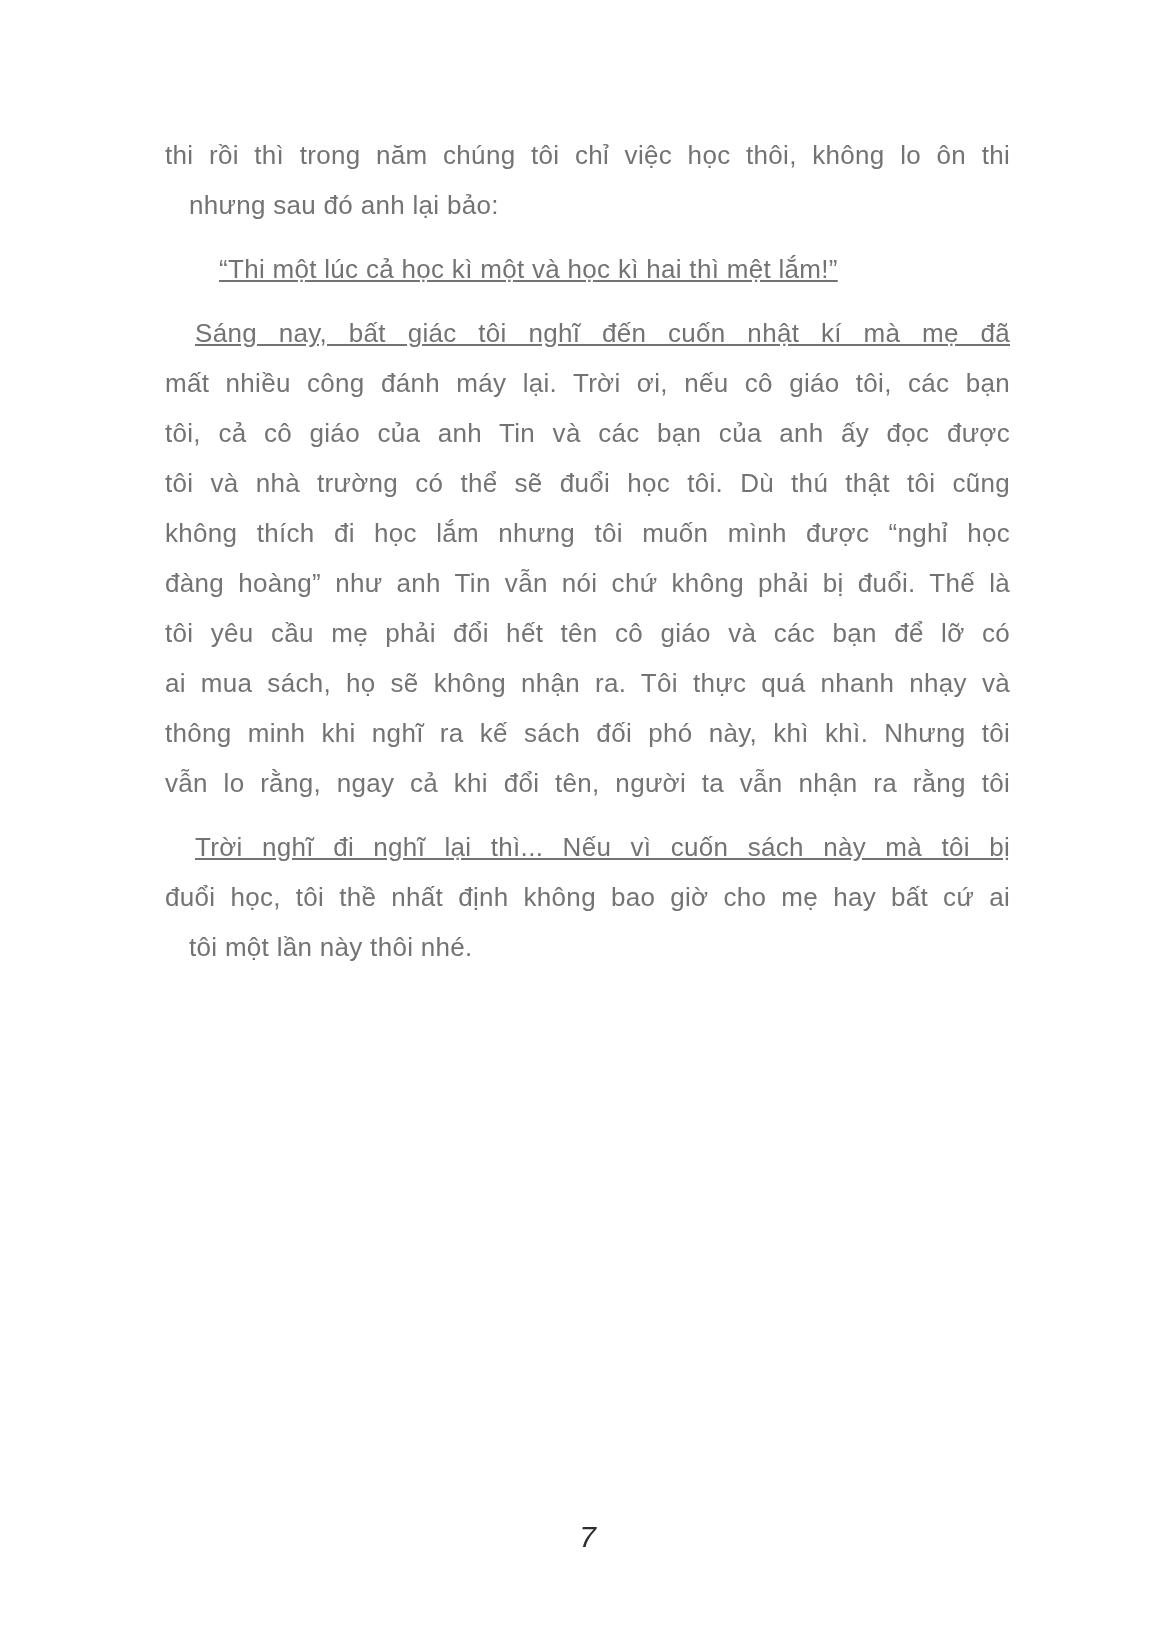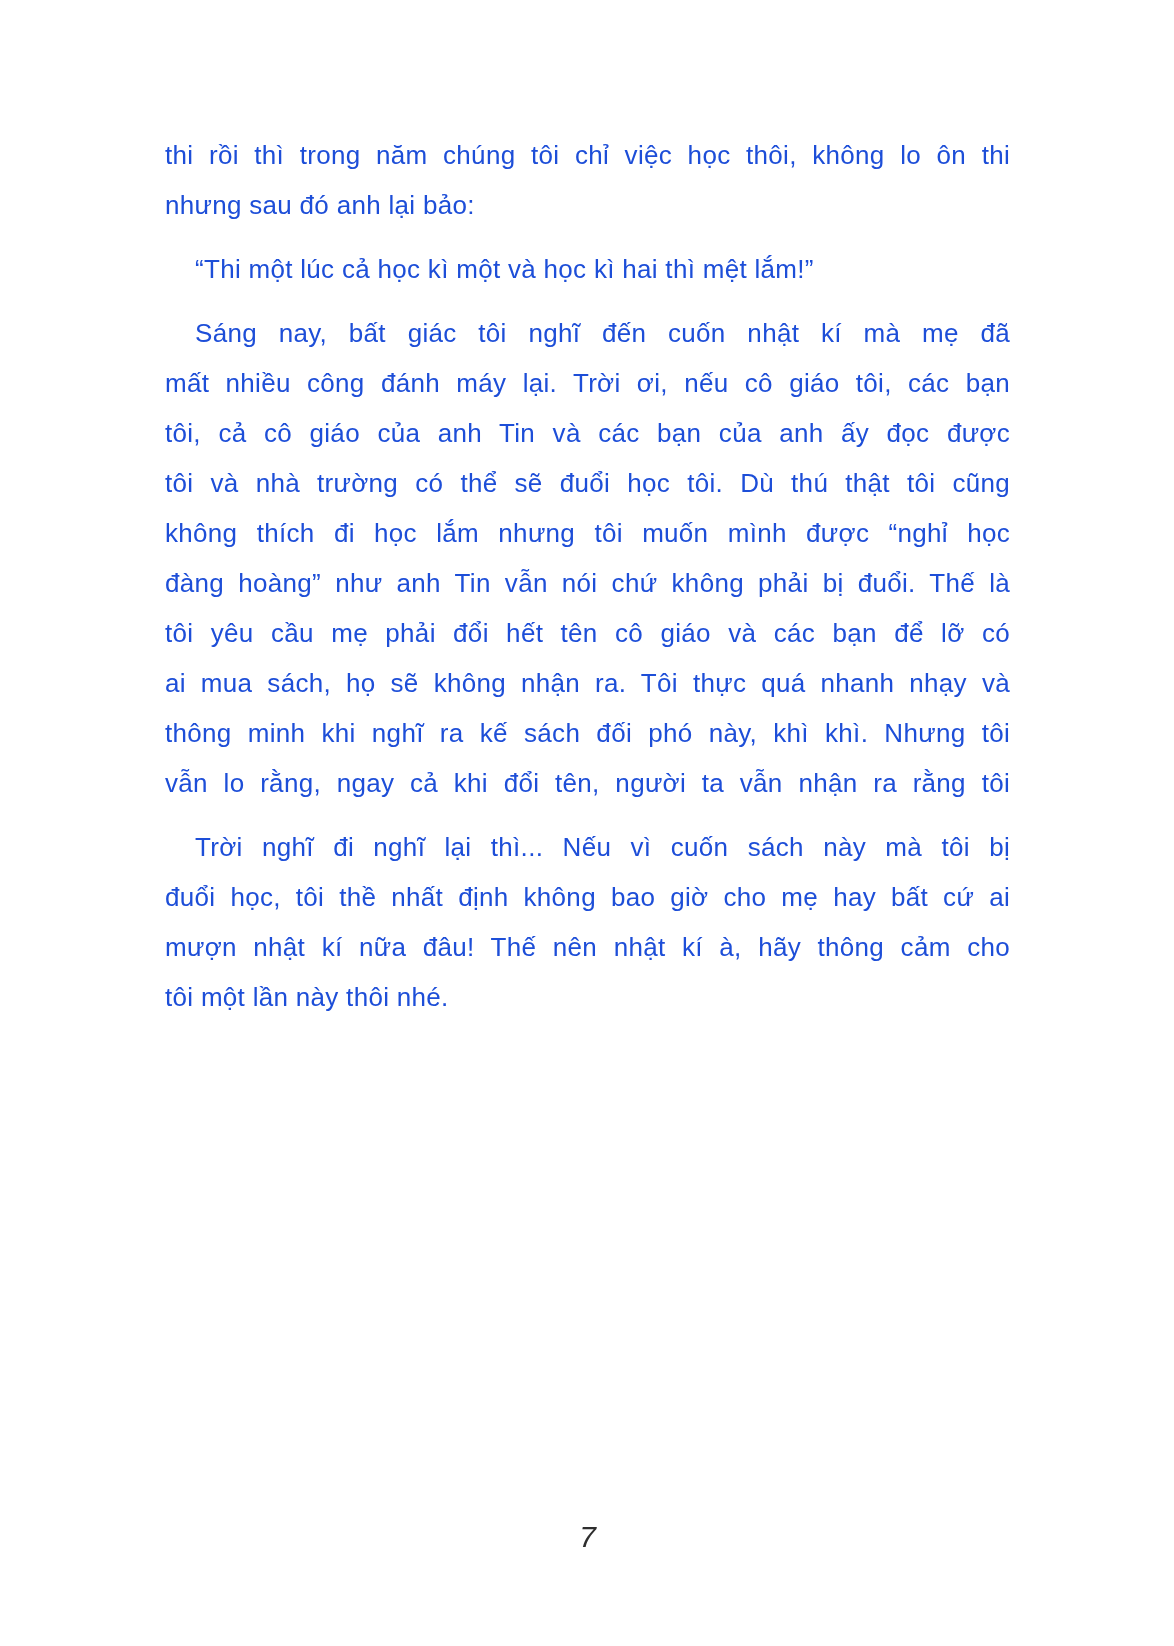--- a/index.html
+++ b/index.html
@@ -31,40 +31,42 @@
   }
   .para {
     margin: 0 0 14px 0;
   }
   .line {
     text-align: justify;
     text-align-last: justify;
   }
   .line.last {
     text-align-last: left;
+    margin-left: 24px;
   }
   .line.indent {
     text-indent: 30px;
+    text-decoration: underline;
   }
   .page-number {
     position: absolute;
     left: 165px;
     top: 1520px;
     width: 845px;
     text-align: center;
     font-size: 30px;
     font-style: italic;
     color: #2e2e2e;
   }
 </style>
 </head>
 <body>
 
 <div class="page">
-  <div class="text-block" id="text-block" style="color: #1d4ed8;">
+  <div class="text-block" id="text-block" style="color: #737373;">
       <div class="para">
         <div class="line">thi rồi thì trong năm chúng tôi chỉ việc học thôi, không lo ôn thi</div>
         <div class="line last">nhưng sau đó anh lại bảo:</div>
       </div>
       <div class="para">
         <div class="line last indent">“Thi một lúc cả học kì một và học kì hai thì mệt lắm!”</div>
       </div>
       <div class="para">
         <div class="line indent">Sáng nay, bất giác tôi nghĩ đến cuốn nhật kí mà mẹ đã</div>
         <div class="line">mất nhiều công đánh máy lại. Trời ơi, nếu cô giáo tôi, các bạn</div>
@@ -73,18 +75,17 @@
         <div class="line">không thích đi học lắm nhưng tôi muốn mình được “nghỉ học</div>
         <div class="line">đàng hoàng” như anh Tin vẫn nói chứ không phải bị đuổi. Thế là</div>
         <div class="line">tôi yêu cầu mẹ phải đổi hết tên cô giáo và các bạn để lỡ có</div>
         <div class="line">ai mua sách, họ sẽ không nhận ra. Tôi thực quá nhanh nhạy và</div>
         <div class="line">thông minh khi nghĩ ra kế sách đối phó này, khì khì. Nhưng tôi</div>
         <div class="line">vẫn lo rằng, ngay cả khi đổi tên, người ta vẫn nhận ra rằng tôi</div>
       </div>
       <div class="para">
         <div class="line indent">Trời nghĩ đi nghĩ lại thì... Nếu vì cuốn sách này mà tôi bị</div>
         <div class="line">đuổi học, tôi thề nhất định không bao giờ cho mẹ hay bất cứ ai</div>
-        <div class="line">mượn nhật kí nữa đâu! Thế nên nhật kí à, hãy thông cảm cho</div>
         <div class="line last">tôi một lần này thôi nhé.</div>
       </div>
     </div>
   <div class="page-number">7</div>
 </div>
 
 </body></html>

